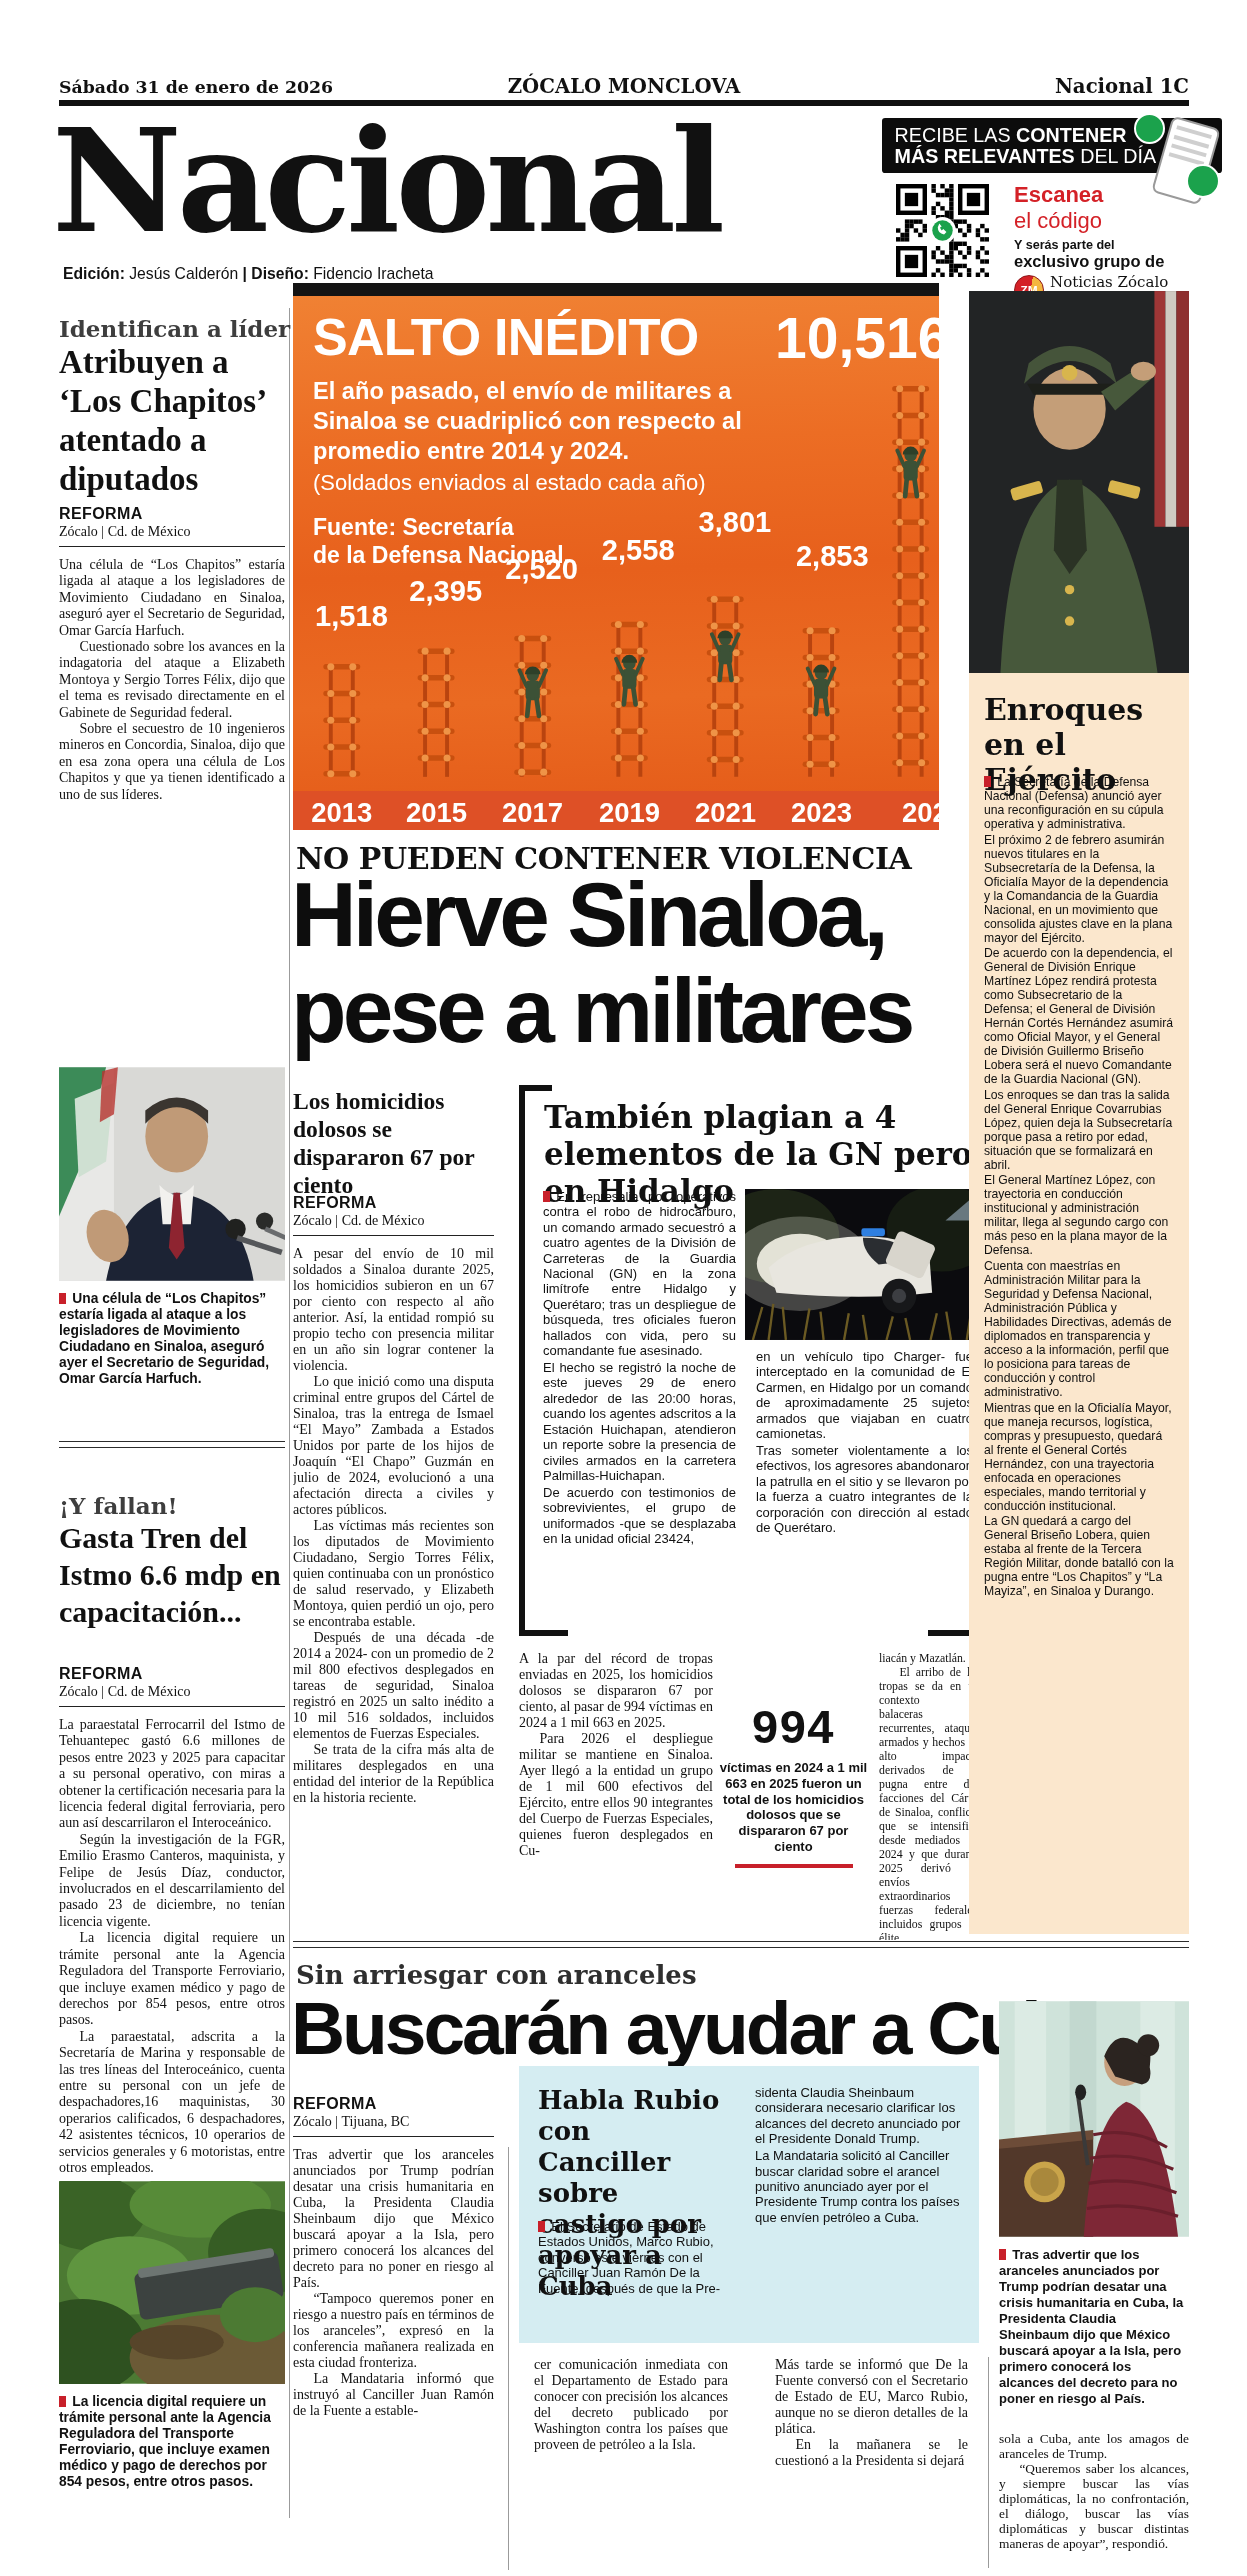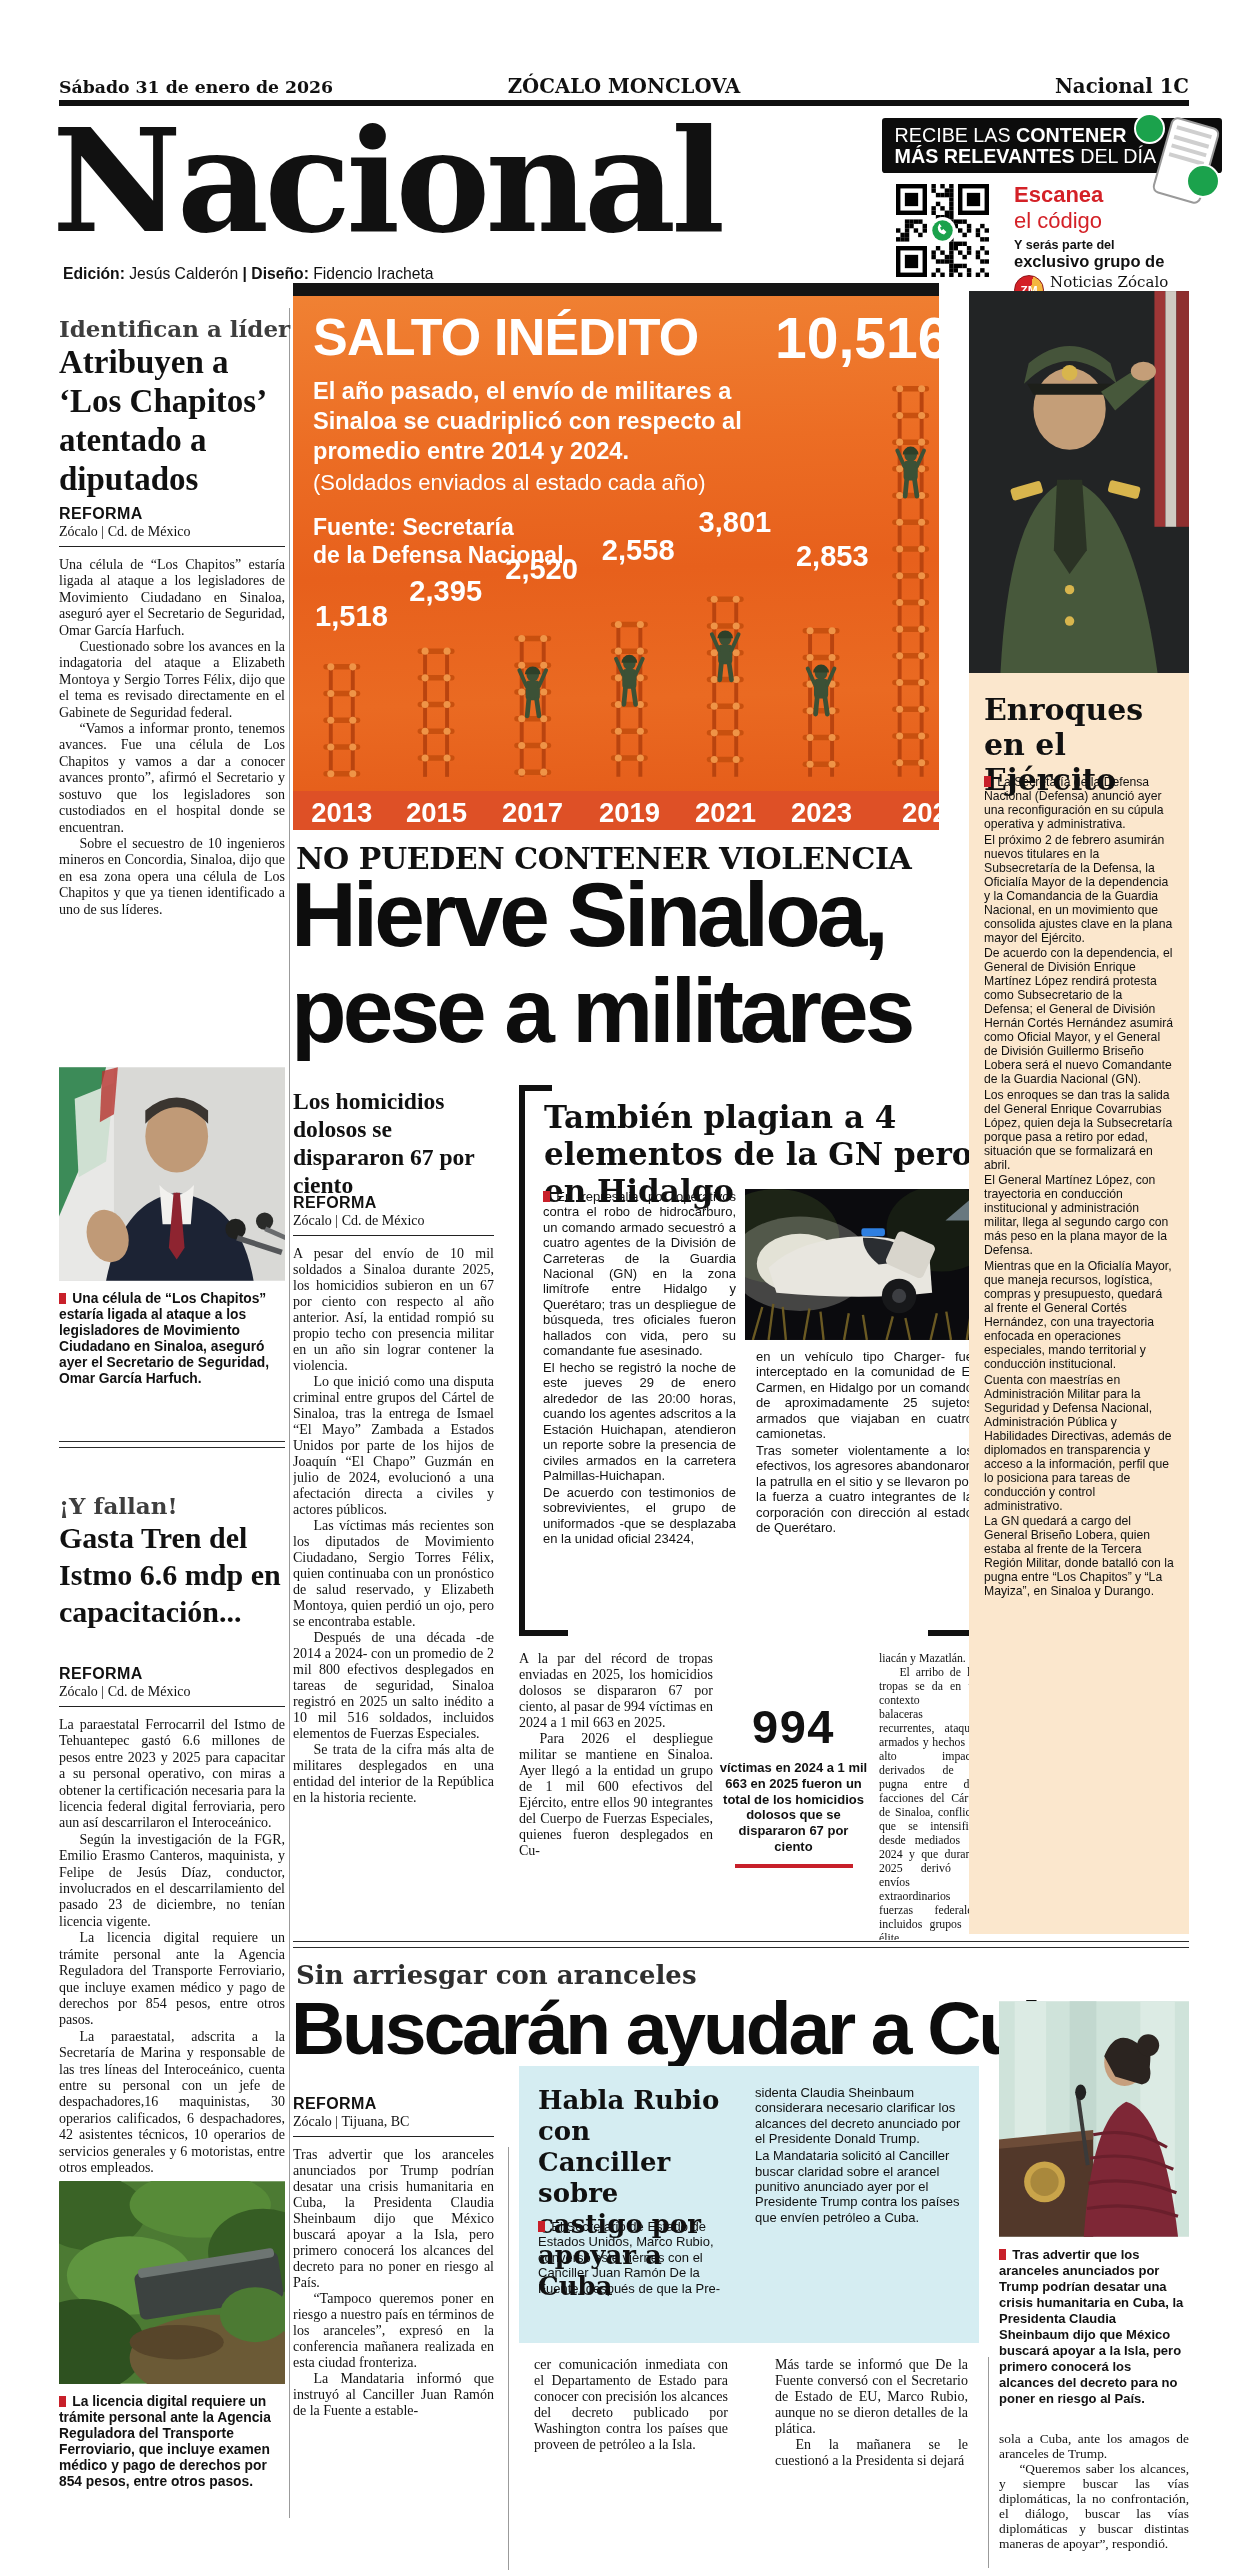--- a/index.html
+++ b/index.html
@@ -204,21 +204,20 @@
   <div class="vrule" style="left:289px;top:308px;height:2210px;"></div>
 
   <div class="abs kicker" style="left:59px;top:315px;font-size:23px;">Identifican a líder</div>
   <div class="abs" style="left:59px;top:343px;width:230px;font-size:33px;line-height:39px;font-weight:600;">Atribuyen a ‘Los Chapitos’ atentado a diputados</div>
   <div class="abs srcTag" style="left:59px;top:505px;">REFORMA</div>
   <div class="abs dateline" style="left:59px;top:524px;">Zócalo | Cd. de México</div>
   <div class="abs hair" style="left:59px;top:546px;width:226px;"></div>
   <div class="abs body-col" style="left:59px;top:557px;width:226px;height:503px;overflow:hidden;font-size:14px;line-height:16.4px;">
       <p class="para">Una célula de “Los Chapitos” estaría ligada al ataque a los legisladores de Movimiento Ciudadano en Sinaloa, aseguró ayer el Secretario de Seguridad, Omar García Harfuch.</p>
       <p class="para">Cuestionado sobre los avances en la indagatoria del ataque a Elizabeth Montoya y Sergio Torres Félix, dijo que el tema es revisado directamente en el Gabinete de Seguridad federal.</p>
-      <p class="para">“Vamos a informar pronto, tenemos avances. Fue una célula de Los Chapitos y vamos a dar a conocer avances pronto”, afirmó el Secretario y sostuvo que los legisladores son custodiados en el hospital donde se encuentran.</p>
       <p class="para">Sobre el secuestro de 10 ingenieros mineros en Concordia, Sinaloa, dijo que en esa zona opera una célula de Los Chapitos y que ya tienen identificado a uno de sus líderes.</p>
     </div>
 
   <div class="abs phot" style="left:59px;top:1067px;width:226px;height:214px;">
     <svg width="226" height="214" viewBox="0 0 288 272">
       <rect width="288" height="272" fill="#d9d9d6"></rect>
       <rect x="0" y="0" width="70" height="272" fill="#e8e8e6"></rect>
       <path d="M0 0 L60 0 L30 120 L0 190 Z" fill="#1d7a3e" opacity="0.85"></path>
       <path d="M20 40 L70 20 L60 120 L25 140 Z" fill="#cfe0d2"></path>
       <path d="M55 5 L75 0 L70 60 L52 70 Z" fill="#b8332f" opacity="0.8"></path>
@@ -597,22 +596,22 @@
 
   <div class="abs creambox" style="left:969px;top:673px;width:220px;height:1261px;"></div>
   <div class="abs slab pre" style="left:984px;top:692px;width:189px;font-size:30px;line-height:35px;font-weight:800;">Enroques
 en el Ejército</div>
   <div class="abs sidebar-col sans" style="left:984px;top:775px;width:190px;height:1146px;overflow:hidden;font-size:12.2px;line-height:14px;">
       <p class="para bullet">La Secretaría de la Defensa Nacional (Defensa) anunció ayer una reconfiguración en su cúpula operativa y administrativa.</p>
       <p class="para">El próximo 2 de febrero asumirán nuevos titulares en la Subsecretaría de la Defensa, la Oficialía Mayor de la dependencia y la Comandancia de la Guardia Nacional, en un movimiento que consolida ajustes clave en la plana mayor del Ejército.</p>
       <p class="para">De acuerdo con la dependencia, el General de División Enrique Martínez López rendirá protesta como Subsecretario de la Defensa; el General de División Hernán Cortés Hernández asumirá como Oficial Mayor, y el General de División Guillermo Briseño Lobera será el nuevo Comandante de la Guardia Nacional (GN).</p>
       <p class="para">Los enroques se dan tras la salida del General Enrique Covarrubias López, quien deja la Subsecretaría porque pasa a retiro por edad, situación que se formalizará en abril.</p>
       <p class="para">El General Martínez López, con trayectoria en conducción institucional y administración militar, llega al segundo cargo con más peso en la plana mayor de la Defensa.</p>
+      <p class="para">Cuenta con maestrías en Administración Militar para la Seguridad y Defensa Nacional, Administración Pública y Habilidades Directivas, además de diplomados en transparencia y acceso a la información, perfil que lo posiciona para tareas de conducción y control administrativo.</p>
       <p class="para">Mientras que en la Oficialía Mayor, que maneja recursos, logística, compras y presupuesto, quedará al frente el General Cortés Hernández, con una trayectoria enfocada en operaciones especiales, mando territorial y conducción institucional.</p>
-      <p class="para">Cuenta con maestrías en Administración Militar para la Seguridad y Defensa Nacional, Administración Pública y Habilidades Directivas, además de diplomados en transparencia y acceso a la información, perfil que lo posiciona para tareas de conducción y control administrativo.</p>
       <p class="para">La GN quedará a cargo del General Briseño Lobera, quien estaba al frente de la Tercera Región Militar, donde batalló con la pugna entre “Los Chapitos” y “La Mayiza”, en Sinaloa y Durango.</p>
     </div>
 
   <div class="abs dbl" style="left:293px;top:1941px;width:896px;"></div>
   <div class="abs kicker" style="left:296px;top:1960px;font-size:26px;color:#2f2f2f;">Sin arriesgar con aranceles</div>
   <div class="abs big-head" style="left:291px;top:1985px;width:904px;font-size:75px;letter-spacing:-3.1px;">Buscarán ayudar a Cuba...</div>
   <div class="abs srcTag" style="left:293px;top:2095px;">REFORMA</div>
   <div class="abs dateline" style="left:293px;top:2114px;">Zócalo | Tijuana, BC</div>
   <div class="abs hair" style="left:293px;top:2136px;width:201px;"></div>
   <div class="abs body-col" style="left:293px;top:2147px;width:201px;height:425px;overflow:hidden;font-size:14px;line-height:16px;">

